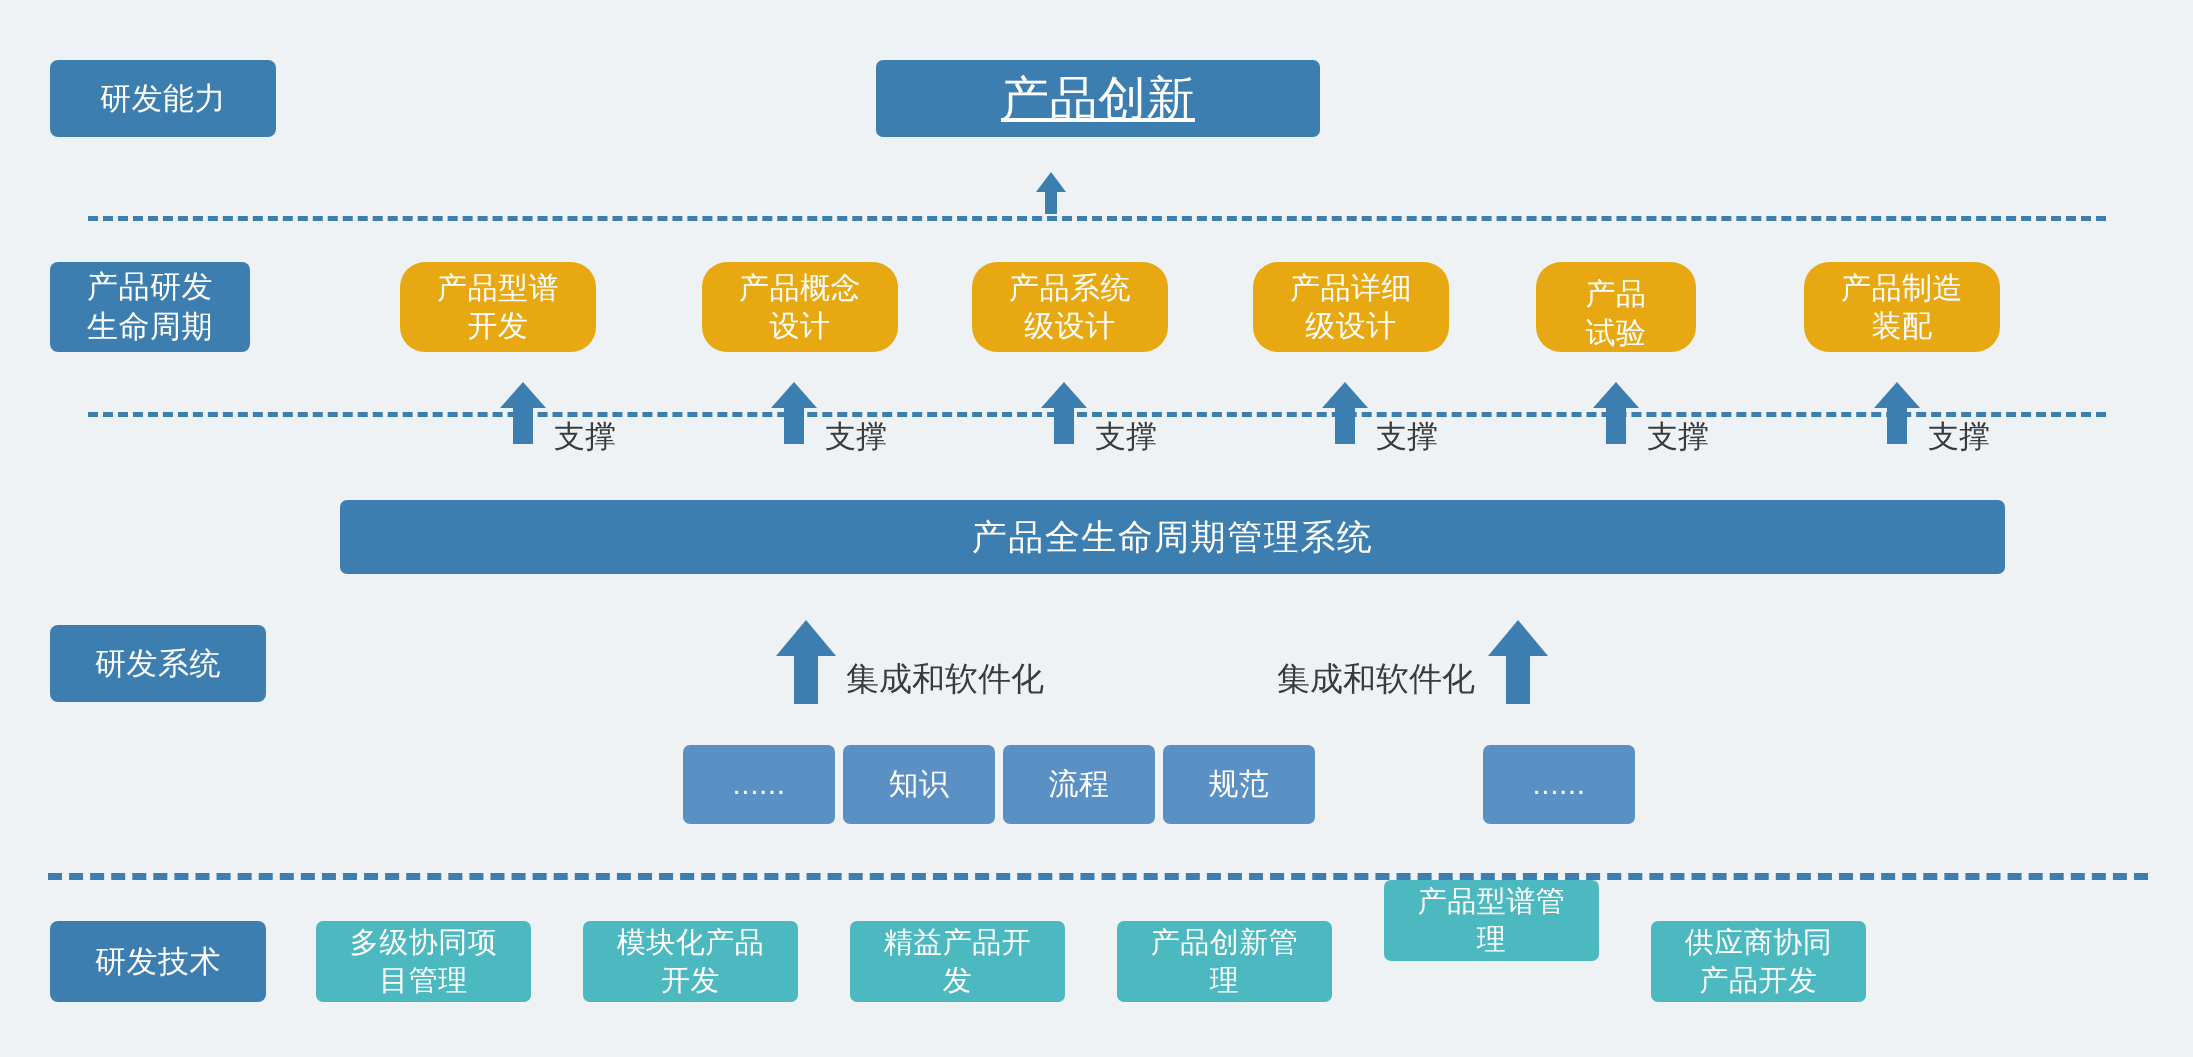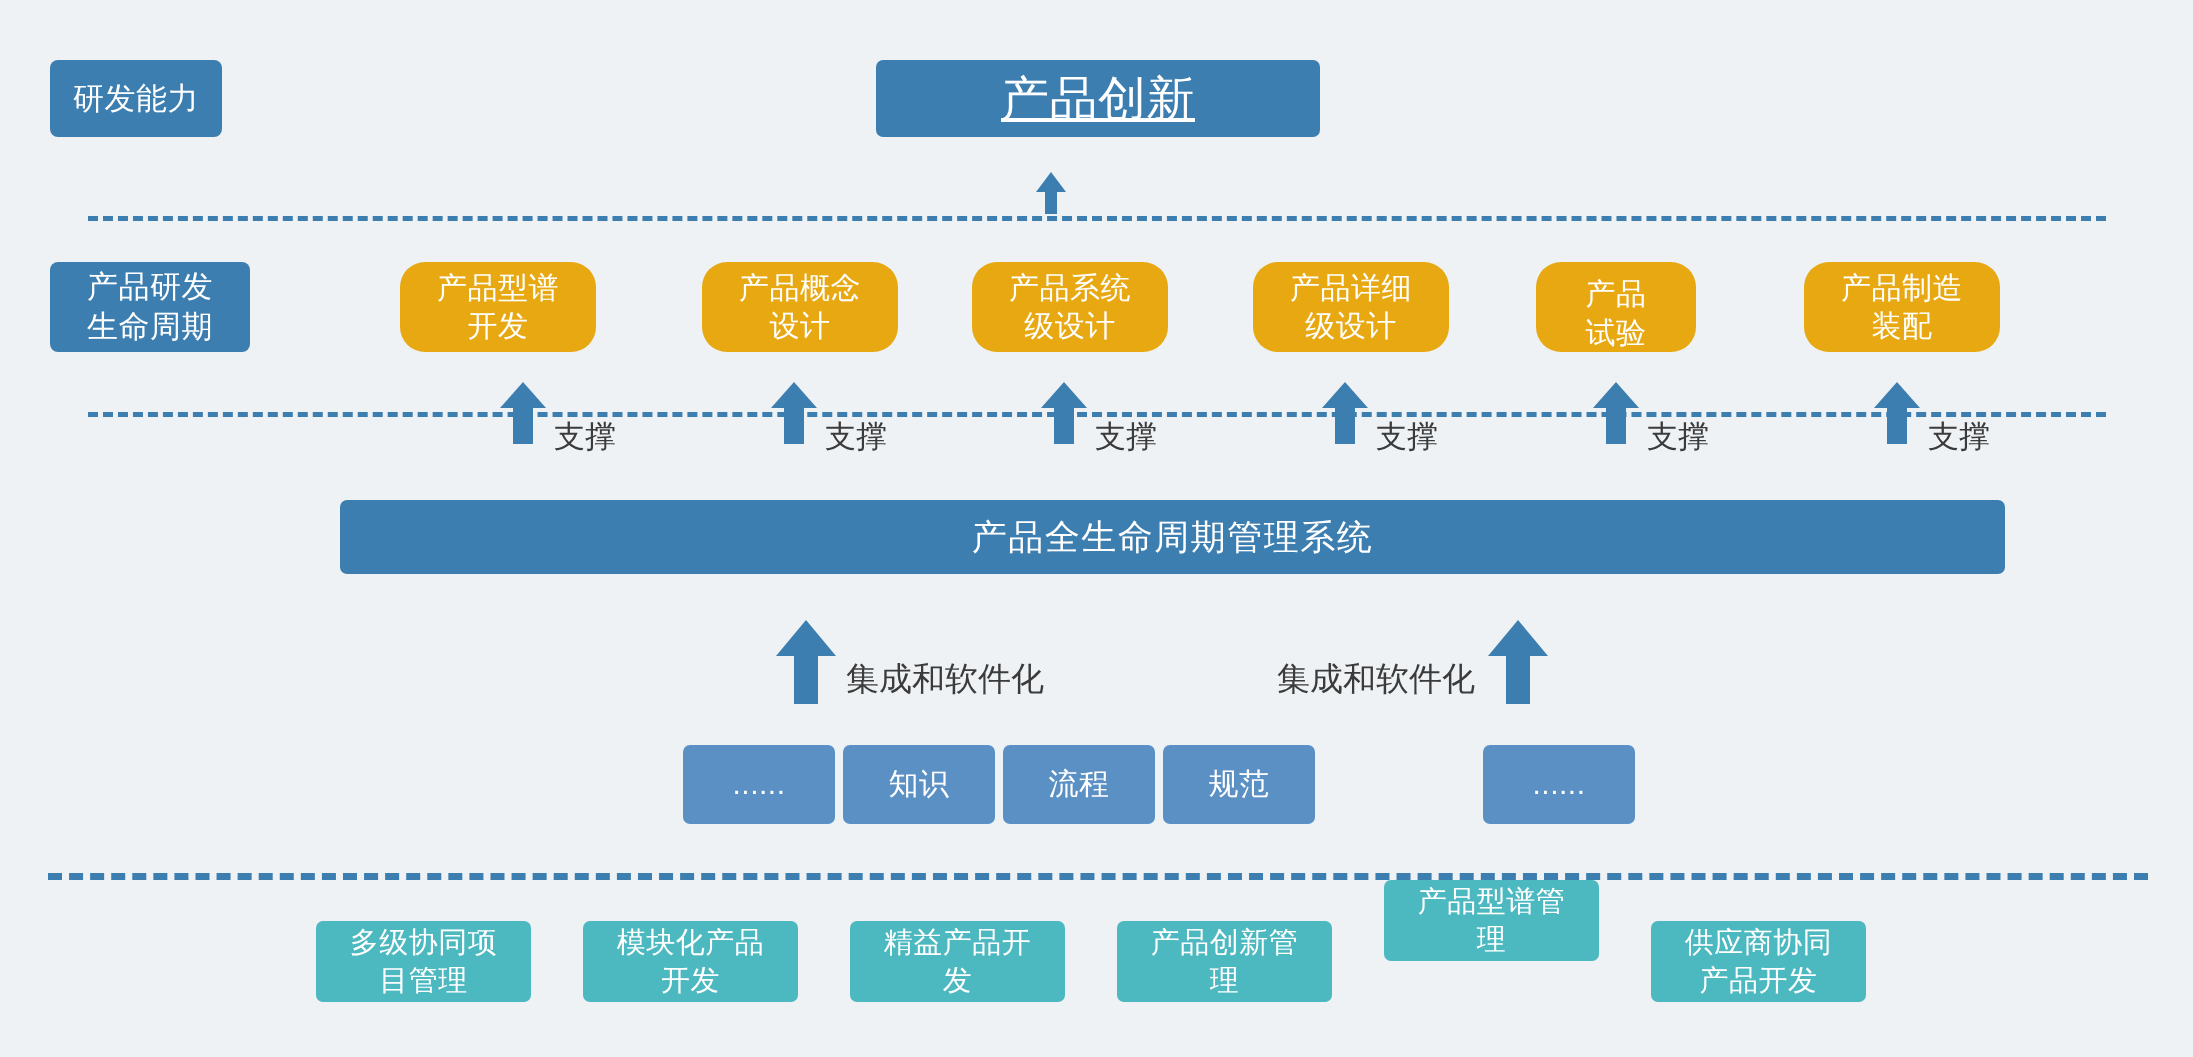--- a/index.html
+++ b/index.html
@@ -99,21 +99,21 @@
     white-space: nowrap;
     line-height: 1;
   }
   .caption.big { font-size: 33px; }
 </style>
 </head>
 <body>
 
 <div id="canvas">
 
-  <div class="box blue lane-label" style="left:50px; top:60px; width:172px; height:77px;">
+  <div class="box blue lane-label" style="left:50px; top:60px; width:226px; height:77px;">
     <span>研发能力</span>
   </div>
 
   <div class="box blue hero" style="left:876px; top:60px; width:444px; height:77px;">
     <span>产品创新</span>
   </div>
 
   <div class="arrow innovate" style="left:1036px; top:172px;">
     <span class="head"></span>
     <span class="stem"></span>
@@ -186,20 +186,23 @@
   <div class="arrow support" style="left:1874px; top:382px;">
     <span class="head"></span>
     <span class="stem"></span>
   </div>
   <div class="caption" style="left:1928px; top:421px;">支撑</div>
 
   <div class="box blue plm" style="left:340px; top:500px; width:1665px; height:74px;">
     <span>产品全生命周期管理系统</span>
   </div>
 
+  <div class="box blue lane-label" style="left:50px; top:625px; width:216px; height:77px;">
+    <span>研发系统</span>
+  </div>
 
   <div class="arrow integrate" style="left:776px; top:620px;">
     <span class="head"></span>
     <span class="stem"></span>
   </div>
   <div class="caption big" style="left:846px; top:662px;">集成和软件化</div>
 
   <div class="arrow integrate" style="left:1488px; top:620px;">
     <span class="head"></span>
     <span class="stem"></span>
@@ -217,20 +220,23 @@
   </div>
   <div class="box blue-mid asset" style="left:1163px; top:745px; width:152px; height:79px;">
     <span>规范</span>
   </div>
   <div class="box blue-mid asset" style="left:1483px; top:745px; width:152px; height:79px;">
     <span>......</span>
   </div>
 
   <div class="divider dense" style="left:48px; top:873px; width:2100px;"></div>
 
+  <div class="box blue lane-label" style="left:50px; top:921px; width:216px; height:81px;">
+    <span>研发技术</span>
+  </div>
 
   <div class="box teal tech" style="left:316px; top:921px; width:215px; height:81px;">
     <span>多级协同项
 目管理</span>
   </div>
   <div class="box teal tech" style="left:583px; top:921px; width:215px; height:81px;">
     <span>模块化产品
 开发</span>
   </div>
   <div class="box teal tech" style="left:850px; top:921px; width:215px; height:81px;">

